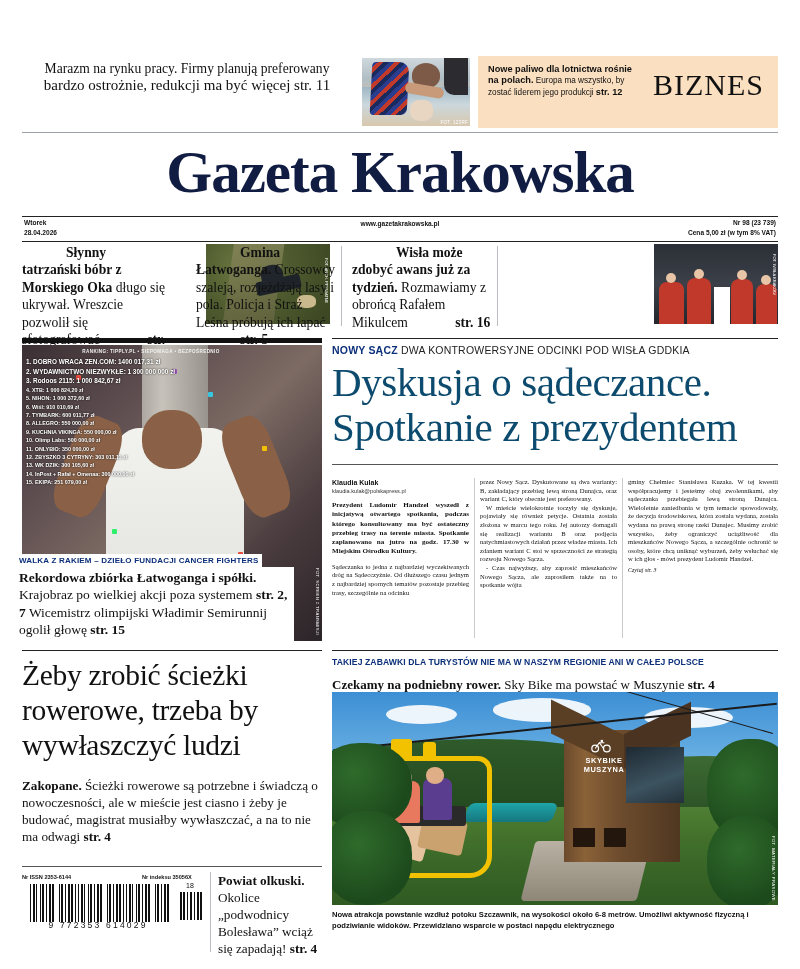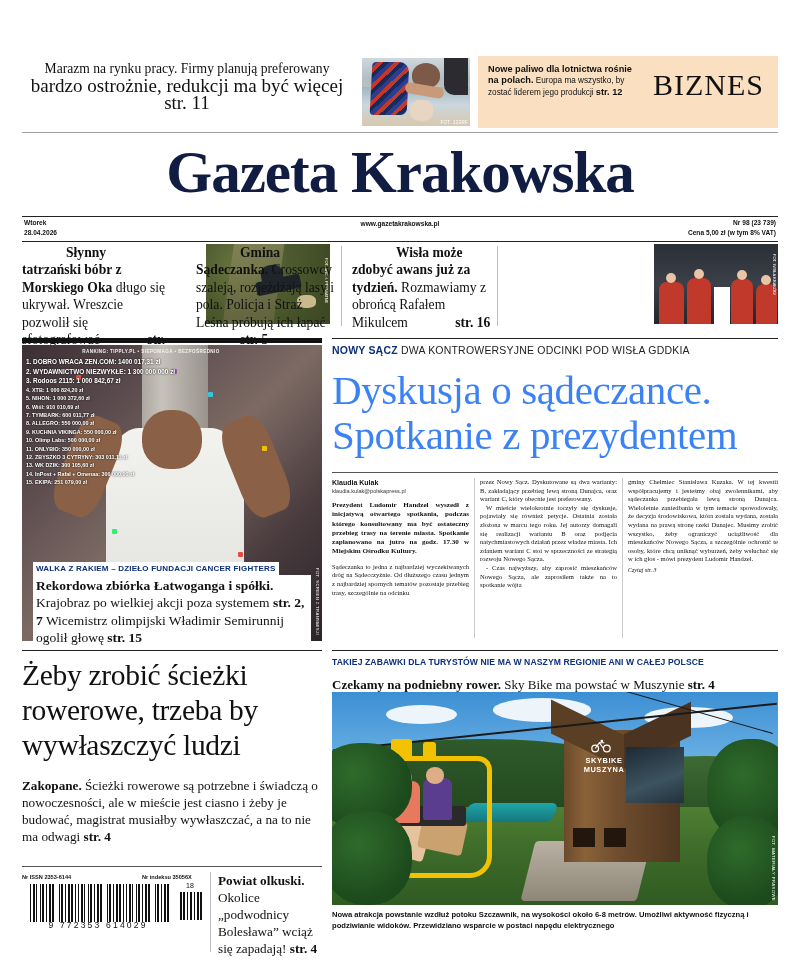--- a/index.html
+++ b/index.html
@@ -9,21 +9,21 @@
     font-family:"Liberation Serif", serif;
     color:#111;
     overflow:hidden;
   }
   .page{position:relative;width:800px;height:969px;}
 
   
   .topstrip{position:absolute;left:0;top:56px;width:800px;height:82px;}
   .promo-left{position:absolute;left:22px;top:4px;width:330px;text-align:center;}
   .promo-left .l1{font-size:13.6px;line-height:17px;}
-  .promo-left .l2{font-size:19px;line-height:17px;}
+  .promo-left .l2{font-size:15px;line-height:17px;}
   .promo-left b{font-weight:normal;margin-top:20px;}
   .promo-photo{position:absolute;left:362px;top:2px;width:108px;height:68px;overflow:hidden;}
   .promo-photo .sky{position:absolute;inset:0;background:
       linear-gradient(180deg,#cfd8dc 0%,#b0bec5 30%,#cfc0a8 60%,#e8dcc8 100%);}
   .promo-photo .slab{position:absolute;left:0;top:42%;width:100%;height:58%;
       background:linear-gradient(180deg,#9fb7c4 0%,#cbd7dc 45%,#d8c8ae 100%);}
   .promo-photo .person{position:absolute;left:8%;top:6%;width:34%;height:78%;
       background:repeating-linear-gradient(135deg,#2a3d8f 0 4px,#c0392b 4px 8px,#1b2a5c 8px 12px);
       border-radius:4px 10px 6px 4px;transform:skewX(-3deg);}
   .promo-photo .head{position:absolute;left:46%;top:8%;width:26%;height:36%;
@@ -92,35 +92,35 @@
   .lp-arm-l{position:absolute;left:14%;top:24%;width:16%;height:34%;background:#8a6147;border-radius:30%;transform:rotate(22deg);}
   .lp-arm-r{position:absolute;right:14%;top:24%;width:16%;height:34%;background:#8a6147;border-radius:30%;transform:rotate(-22deg);}
   .confetti{position:absolute;width:5px;height:5px;border-radius:1px;}
   .lp-rank{position:absolute;left:4px;top:4px;width:250px;}
   .lp-rank .hdr{font-family:"Liberation Sans",sans-serif;font-size:4.6px;color:#f3f3f3;
      letter-spacing:.4px;font-weight:bold;margin-bottom:3px;text-align:center;}
   .lp-rank .row{font-family:"Liberation Sans",sans-serif;font-size:6.4px;line-height:9.6px;
      color:#ffffff;font-weight:bold;white-space:nowrap;text-shadow:0 0 2px #000;}
   .lp-rank .row.sm{font-size:5.4px;line-height:8.4px;}
 
-  .overlaybox{position:absolute;left:33px;top:549px;width:278px;margin-top:8px;}
+  .overlaybox{position:absolute;left:16px;top:549px;width:278px;}
   .overlaybox .kicker{display:inline-block;background:#fff;color:#0b2f7a;
      font-family:"Liberation Sans",sans-serif;font-weight:bold;font-size:8px;letter-spacing:.2px;
      padding:2px 3px;}
   .overlaybox .body{display:block;background:#fff;padding:2px 3px 3px 3px;font-size:13.5px;line-height:17.4px;}
   .overlaybox .body b{font-weight:bold;}
   .leftphoto .credit-v{position:absolute;right:2px;bottom:6px;font-size:4.2px;color:#fff;
      writing-mode:vertical-rl;font-family:"Liberation Sans",sans-serif;letter-spacing:.4px;}
 
   
   .mainart{position:absolute;left:332px;top:338px;width:446px;}
   .mainart .hairline{width:100%;height:1.2px;background:#222;margin-bottom:5px;}
   .kicker-row{font-family:"Liberation Sans",sans-serif;font-size:10.5px;letter-spacing:.2px;color:#222;}
   .kicker-row .city{color:#0b2f7a;font-weight:bold;}
-  .mainart h1{margin:12px 0 0 0;font-weight:normal;font-size:41px;line-height:45px;letter-spacing:-.4px;color:#3b82f6;}
+  .mainart h1{margin:4px 0 0 0;font-weight:normal;font-size:41px;line-height:45px;letter-spacing:-.4px;color:#0c4a6e;}
   .mainart .hairline2{width:100%;height:1px;background:#555;margin-top:14px;}
   .cols{position:absolute;left:332px;top:478px;width:446px;height:165px;}
   .col{position:absolute;top:0;width:137px;font-size:6.6px;line-height:8.6px;text-align:justify;}
   .col p{margin:0 0 0 0;text-indent:6px;}
   .col p.noind{text-indent:0;}
   .byline{font-family:"Liberation Sans",sans-serif;font-weight:bold;font-size:7px;line-height:9px;}
   .bymail{font-family:"Liberation Sans",sans-serif;font-size:5.6px;line-height:8px;color:#333;margin-bottom:6px;}
   .lead{font-weight:bold;font-size:7.1px;line-height:9.3px;text-align:justify;margin-bottom:6px;}
   .c1{left:0;}
   .c2{left:148px;}
@@ -272,21 +272,21 @@
       <div class="g"></div>
       <div class="trail"></div>
       <div class="bike"></div>
       <div class="rider"></div>
       <div class="rock"></div>
       <div class="credit">FOT. ARCH. PRYWATNE</div>
     </div>
 
     <div class="vline" style="left:319px"></div>
     <div class="teaser t2">
-      <b>Gmina Sądeczanka.</b>
+      <b>Gmina Łatwoganga.</b>
       <span>Crossowcy szaleją, rozjeżdżają lasy i pola. Policja i Straż Leśna próbują ich łapać</span>
       <b>str. 5</b>
     </div>
 
     <div class="vline" style="left:475px"></div>
     <div class="teaser t3">
       <b>Wisła może zdobyć awans już za tydzień.</b>
       <span>Rozmawiamy z obrońcą Rafałem Mikulcem</span>
       <b>str. 16</b>
     </div>

